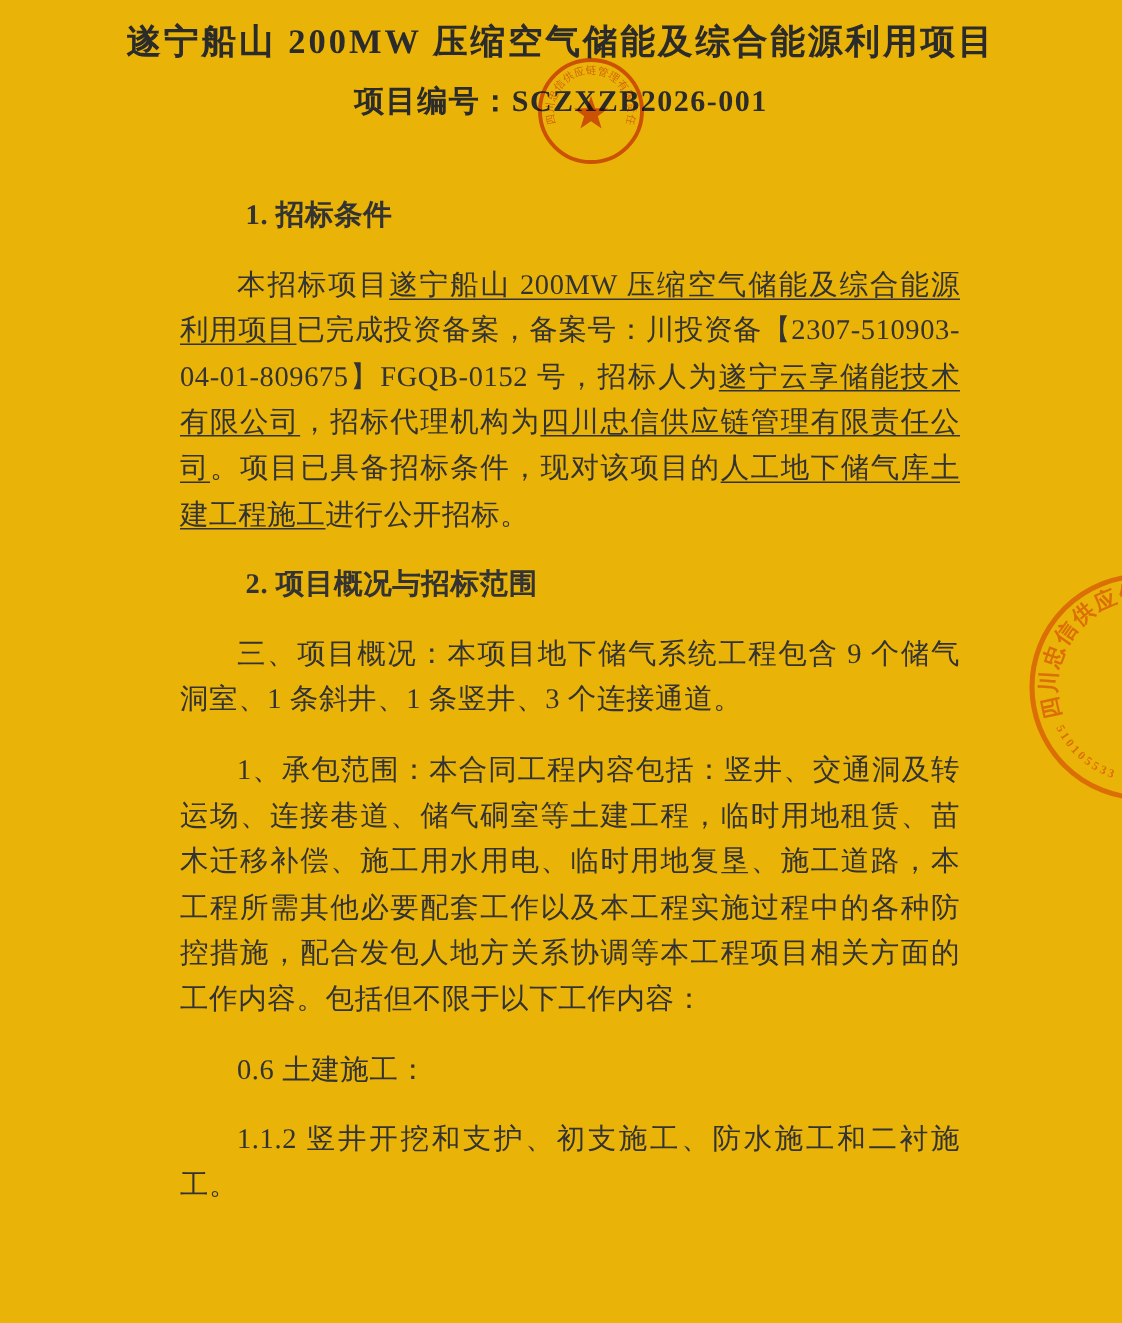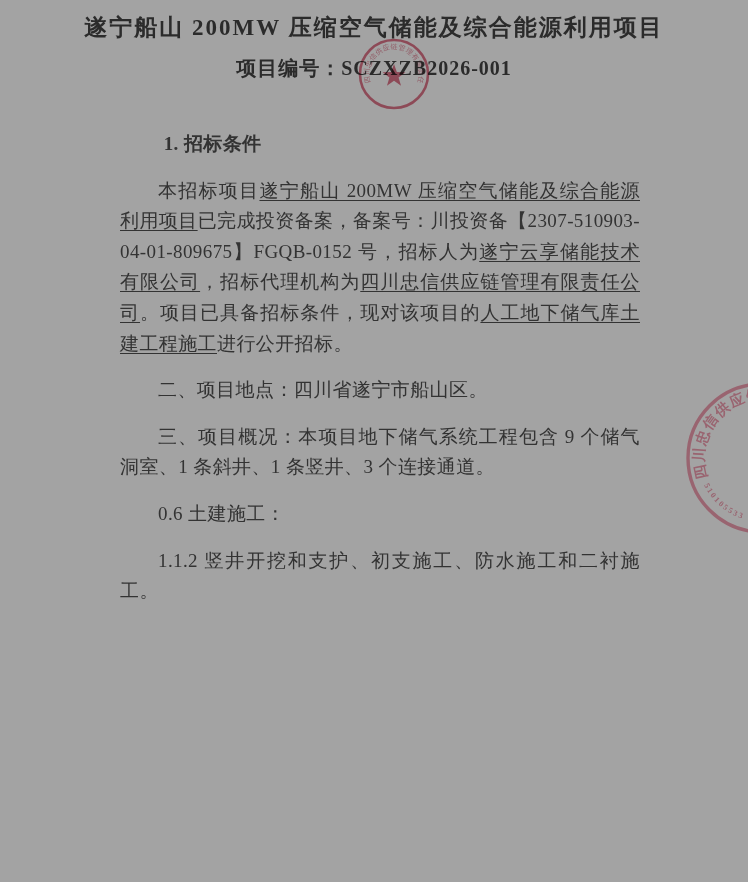--- a/index.html
+++ b/index.html
@@ -1,19 +1,19 @@
 <!DOCTYPE html>
 <html lang="zh"><head>
 <meta charset="utf-8">
 <style>
   html,body{margin:0;padding:0;background:#ffffff;}
   .page{
     position:relative;
     width:748px;height:882px;
-    background:#a3a3a3;
+    background:#eab308;
     overflow:hidden;
     font-family:"Liberation Serif","DejaVu Serif",serif;
     color:#2f2f2f;
   }
   .titles{padding-top:8px;text-align:center;}
   .title-line{
     font-size:23px;font-weight:700;line-height:39px;
     letter-spacing:2px;color:#2b2b2b;margin:0;
   }
   .proj-no{
@@ -38,22 +38,23 @@
 <div class="page">
 
   <div class="titles">
     <div class="title-line">遂宁船山 200MW 压缩空气储能及综合能源利用项目</div>
     <div class="proj-no"><span>项目编号：</span><span>SCZXZB2026-001</span></div>
   </div>
 
   <div class="body-col">
     <p class="sec-heading">1.  招标条件</p>
     <p><span>本招标项目</span><span class="u">遂宁船山 200MW 压缩空气储能及综合能源利用项目</span><span>已完成投资备案，备案号：川投资备【2307-510903-04-01-809675】FGQB-0152 号，招标人为</span><span class="u">遂宁云享储能技术有限公司</span><span>，招标代理机构为</span><span class="u">四川忠信供应链管理有限责任公司</span><span>。项目已具备招标条件，现对该项目的</span><span class="u">人工地下储气库土建工程施工</span><span>进行公开招标。</span></p>
-    <p>二、项目地点：四川省遂宁市船山区。</p>
+    <p class="sec-heading">2.  项目概况与招标范围</p>
     <p>三、项目概况：本项目地下储气系统工程包含 9 个储气洞室、1 条斜井、1 条竖井、3 个连接通道。</p>
+    <p>1、承包范围：本合同工程内容包括：竖井、交通洞及转运场、连接巷道、储气硐室等土建工程，临时用地租赁、苗木迁移补偿、施工用水用电、临时用地复垦、施工道路，本工程所需其他必要配套工作以及本工程实施过程中的各种防控措施，配合发包人地方关系协调等本工程项目相关方面的工作内容。包括但不限于以下工作内容：</p>
     <p>0.6 土建施工：</p>
     <p>1.1.2 竖井开挖和支护、初支施工、防水施工和二衬施工。</p>
 
   </div>
 
   <svg class="seal seal-title" width="100" height="100" viewBox="0 0 100 100">
     <defs>
       <path id="ts-arc" d="M 26.5 58.6 A 25 25 0 1 1 73.5 58.6" fill="none"></path>
     </defs>
     <circle cx="50" cy="50" r="34" fill="none" stroke="#d6556e" stroke-width="2.6"></circle>

